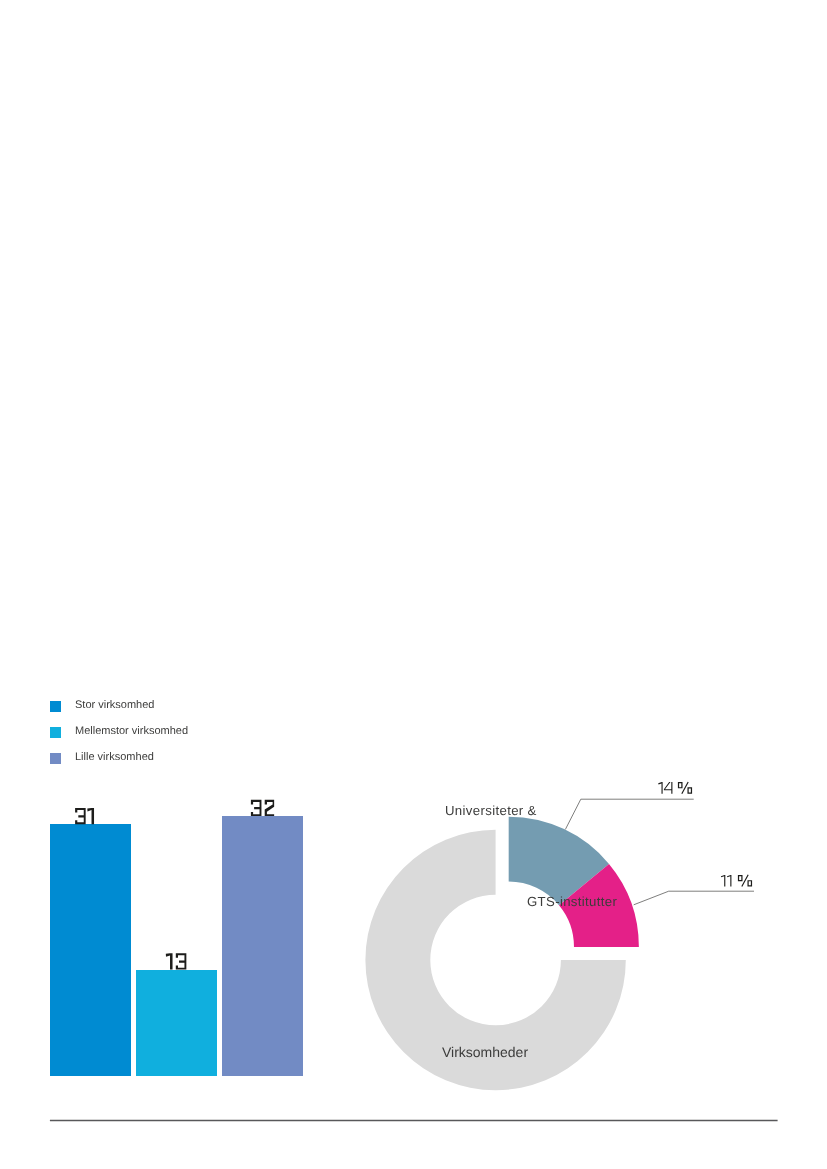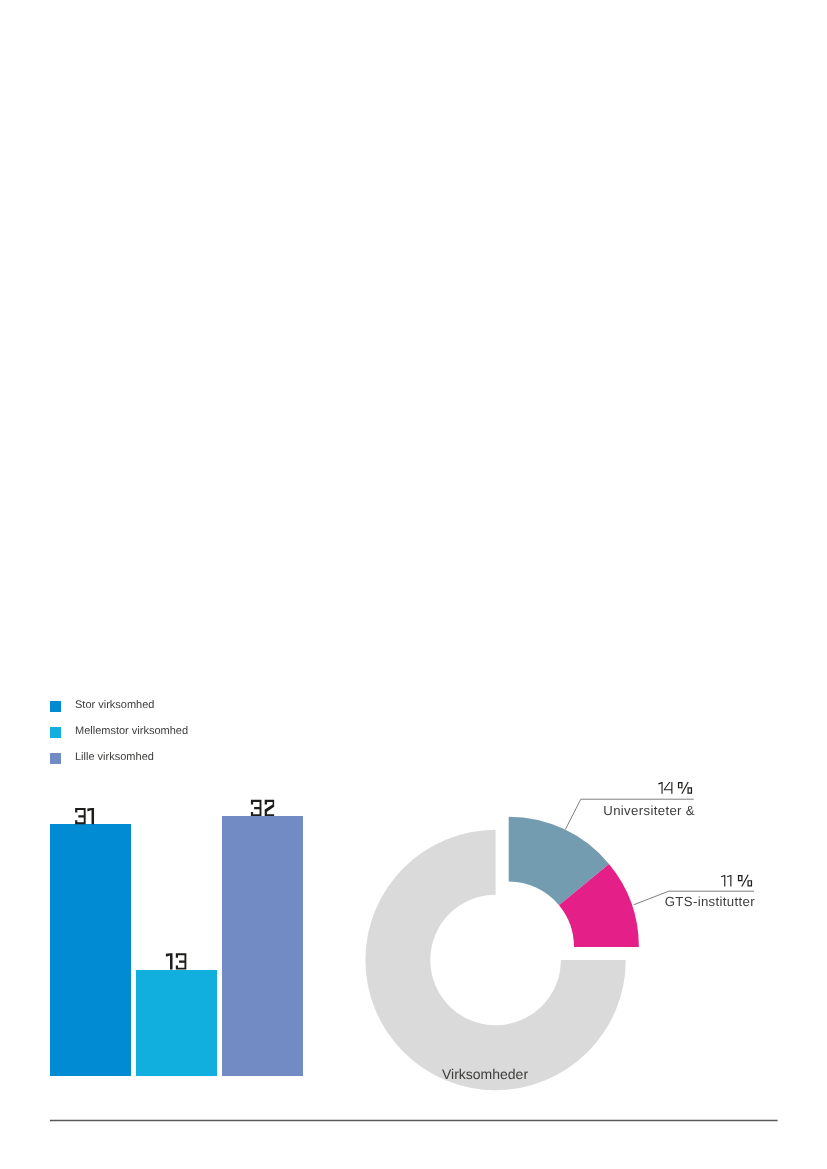--- a/index.html
+++ b/index.html
@@ -20,21 +20,21 @@
 
   
   .bars{position:absolute;left:0;top:0;width:827px;height:1169px;}
   .bar{position:absolute;}
 
   
   .donut-wrap{position:absolute;left:0;top:0;width:827px;height:1169px;}
   .donut-center-label{position:absolute;font-size:14px;color:#3c3c3b;text-align:center;
                       white-space:nowrap;}
 
-  .callout{position:absolute;text-align:right;white-space:nowrap;}
+  .callout{position:absolute;text-align:left;white-space:nowrap;}
   .callout .cname{font-size:13.2px;color:#3c3c3b;line-height:19px;letter-spacing:0.35px;}
 </style>
 </head>
 <body>
 
 <div class="page"></div>
 
 <div class="legend">
   <div class="legend-row">
     <span class="legend-swatch" style="background: rgb(0, 139, 210);"></span>
@@ -94,26 +94,26 @@
         <use href="#p4" transform="translate(663.90,782.1) scale(0.1027)"></use>
         <use href="#ppct" transform="translate(677.60,782.1) scale(0.1027)"></use>
       </g>
     <g fill="#1d1d1b">
         <use href="#p1" transform="translate(720.50,874.9) scale(0.1027)"></use>
         <use href="#p1" transform="translate(726.60,874.9) scale(0.1027)"></use>
         <use href="#ppct" transform="translate(737.60,874.9) scale(0.1027)"></use>
       </g>
   </svg>
 
-  <div class="donut-center-label" style="left:385px;top:1044px;width:200px;margin-top:22px;">Virksomheder</div>
+  <div class="donut-center-label" style="left:385px;top:1044px;width:200px;">Virksomheder</div>
 
   <div class="callout" style="left:445px;top:801px;width:250px;">
     <div class="cname">Universiteter &amp;</div>
   </div>
 
-  <div class="callout" style="left:505px;top:892px;width:250px;">
+  <div class="callout" style="left:527px;top:892px;width:250px;">
     <div class="cname">GTS-institutter</div>
   </div>
 </div>
 
 <svg class="rule-svg" width="827" height="1169" style="position:absolute;left:0;top:0;pointer-events:none;">
   <line x1="49.9" y1="1120.4" x2="777.6" y2="1120.4" stroke="#58585a" stroke-width="1.5"></line>
 </svg>
 
 </body></html>

